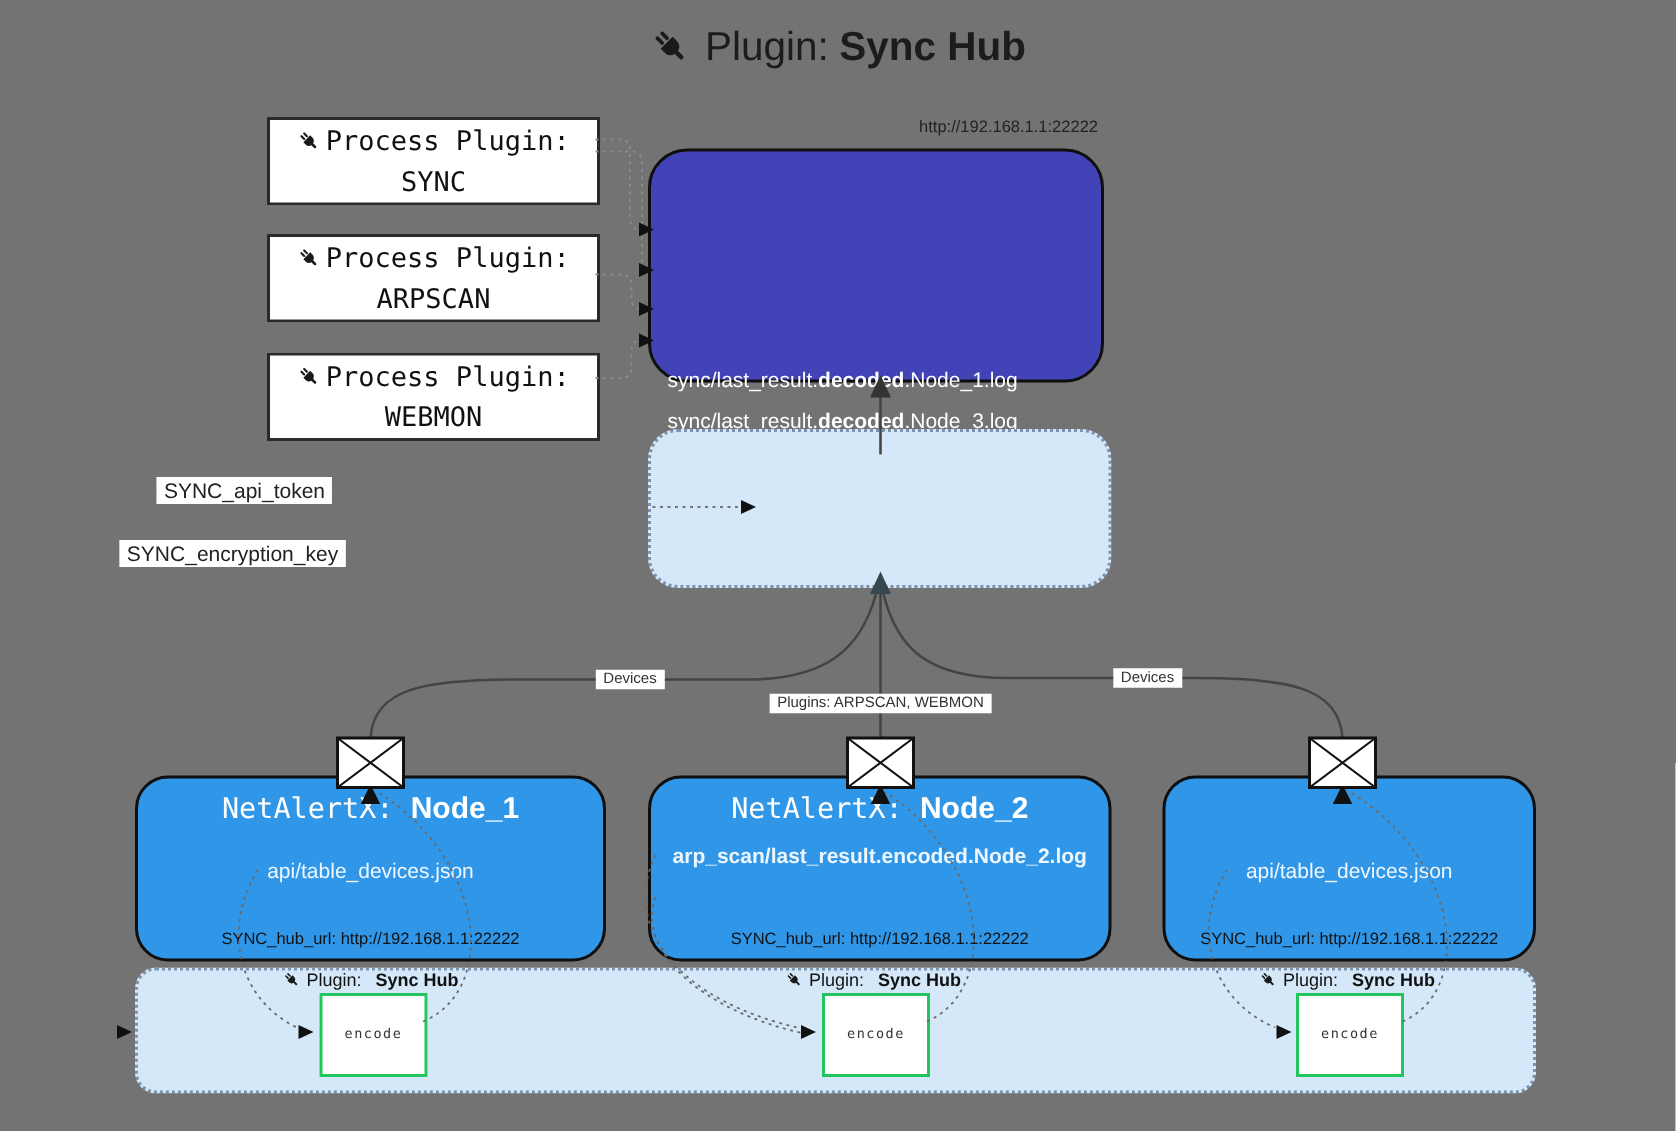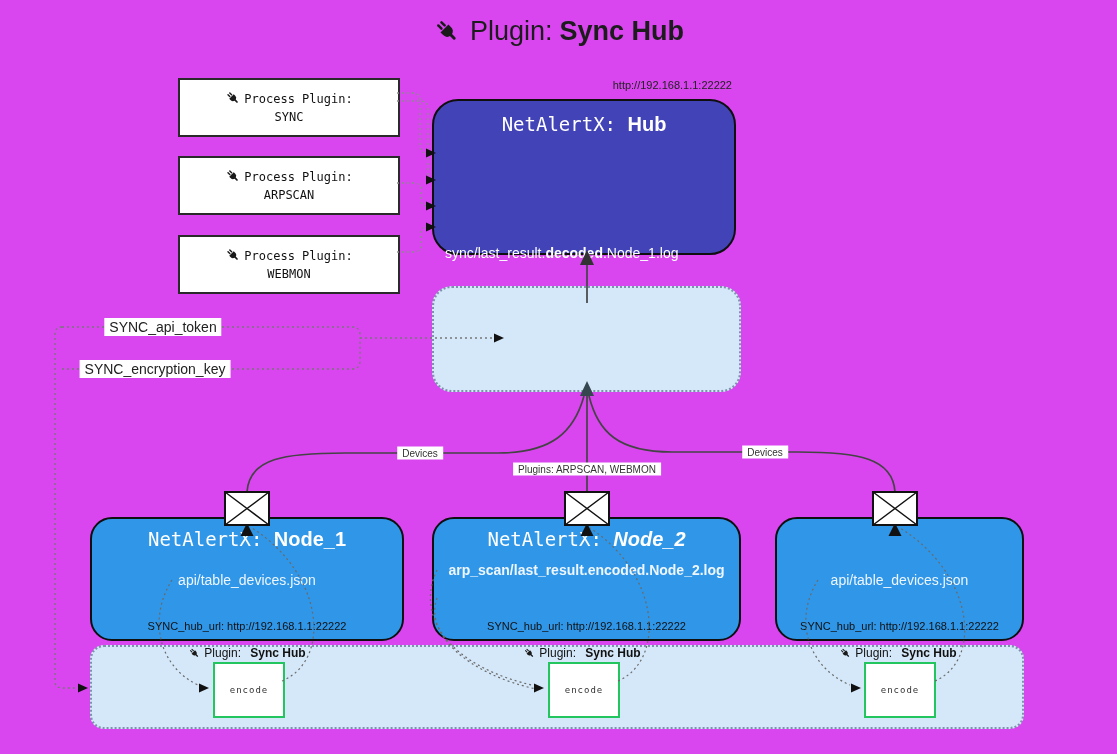--- a/index.html
+++ b/index.html
@@ -1,30 +1,30 @@
 <!DOCTYPE html>
 <html><head>
 <meta charset="utf-8">
 <style>
   html,body{margin:0;padding:0;background:#fff;}
-  .canvas{position:relative;width:1117px;height:754px;background:#d946ef;overflow:hidden;
+  .canvas{position:relative;width:1117px;height:754px;background:#737373;overflow:hidden;
           font-family:"Liberation Sans","DejaVu Sans",sans-serif;color:#1a1a1a;}
   .mono{font-family:"DejaVu Sans Mono","Liberation Mono",monospace;}
   svg.overlay{position:absolute;left:0;top:0;z-index:5;pointer-events:none;}
   .plug{display:inline-block;vertical-align:middle;}
 
   
   .title{position:absolute;top:16px;left:0;width:100%;display:flex;justify-content:center;
          align-items:center;gap:7px;font-size:27px;color:#1c1c1c;z-index:2;}
   .title b{font-weight:700;}
 
   
   .pbox{position:absolute;left:178px;width:218px;height:55px;background:#fff;border:2px solid #2a2a2a;
         display:flex;flex-direction:column;align-items:center;justify-content:center;
-        font-family:"DejaVu Sans Mono","Liberation Mono",monospace;font-size:12px;color:#111;
+        font-family:"DejaVu Sans Mono","Liberation Mono",monospace;font-size:18px;color:#111;
         line-height:1.5;z-index:2;}
   .pbox-row{display:flex;align-items:center;gap:2px;}
 
   
   .hub{position:absolute;left:432px;top:99px;width:300px;height:152px;background:#4343b8;
        border:2px solid #0f0f0f;border-radius:26px;color:#fff;z-index:2;}
   .hub-title{position:absolute;top:12px;left:0;width:100%;text-align:center;font-size:19px;}
   .hub-title b{font-size:20px;}
   .hub-log{position:absolute;left:11px;font-size:14px;white-space:nowrap;color:#fff;}
   .hub-url{position:absolute;left:432px;top:79px;width:300px;text-align:right;font-size:11px;
@@ -113,35 +113,35 @@
             <path d="M7.5 8 h9 v3 a4.5 4.5 0 0 1 -3.3 4.34 V19 a1.2 1.2 0 0 1 -2.4 0 V15.34 A4.5 4.5 0 0 1 7.5 11 Z" fill="#1a1a1a"></path>
           </g>
         </svg>
         <span>Process Plugin:</span>
       </span>
     <span>WEBMON</span>
   </div>
 
   <div class="hub-url">http://192.168.1.1:22222</div>
   <div class="hub">
-    <div class="hub-title mono"><span>NetAlertX:</span> <b style="font-family:'Liberation Sans','DejaVu Sans',sans-serif;">Hub</b></div>
     <div class="hub-log" style="top:144px;"><span>sync/last_result.</span><b>decoded</b><span>.Node_1.log</span></div>
+    <div class="hub-log" style="top:171px;"><span>sync/last_result.</span><b>decoded</b><span>.Node_3.log</span></div>
     <div class="hub-log" style="top:197px;"><span>arp_scan/last_result.</span><b>decoded</b><span>.Node_2.log</span></div>
     <div class="hub-log" style="top:218px;"><span>webmon/last_result.</span><b>decoded</b><span>.Node_2.log</span></div>
   </div>
 
   <div class="decode-wrap"></div>
 
   <div class="node" style="left:90px;width:310px;">
     <div class="node-title mono"><span>NetAlertX:</span> <b style="font-family:'Liberation Sans','DejaVu Sans',sans-serif;margin-top:28px;">Node_1</b></div>
     <div class="node-file" style="top:53px;">api/table_devices.json</div>
     <div class="node-url">SYNC_hub_url: http://192.168.1.1:22222</div>
   </div>
   <div class="node" style="left:432px;width:305px;">
-    <div class="node-title mono"><span>NetAlertX:</span> <b style="font-family:'Liberation Sans','DejaVu Sans',sans-serif;font-style:italic;">Node_2</b></div>
+    <div class="node-title mono"><span>NetAlertX:</span> <b style="font-family:'Liberation Sans','DejaVu Sans',sans-serif;">Node_2</b></div>
     <div class="node-file" style="top:43px;font-weight:bold;">arp_scan/last_result.encoded.Node_2.log</div>
     <div class="node-url">SYNC_hub_url: http://192.168.1.1:22222</div>
   </div>
   <div class="node" style="left:775px;width:245px;">
     <div class="node-file" style="top:53px;">api/table_devices.json</div>
     <div class="node-url">SYNC_hub_url: http://192.168.1.1:22222</div>
   </div>
 
   <div class="strip"></div>
   <div class="enc-label" style="left:247px;">

